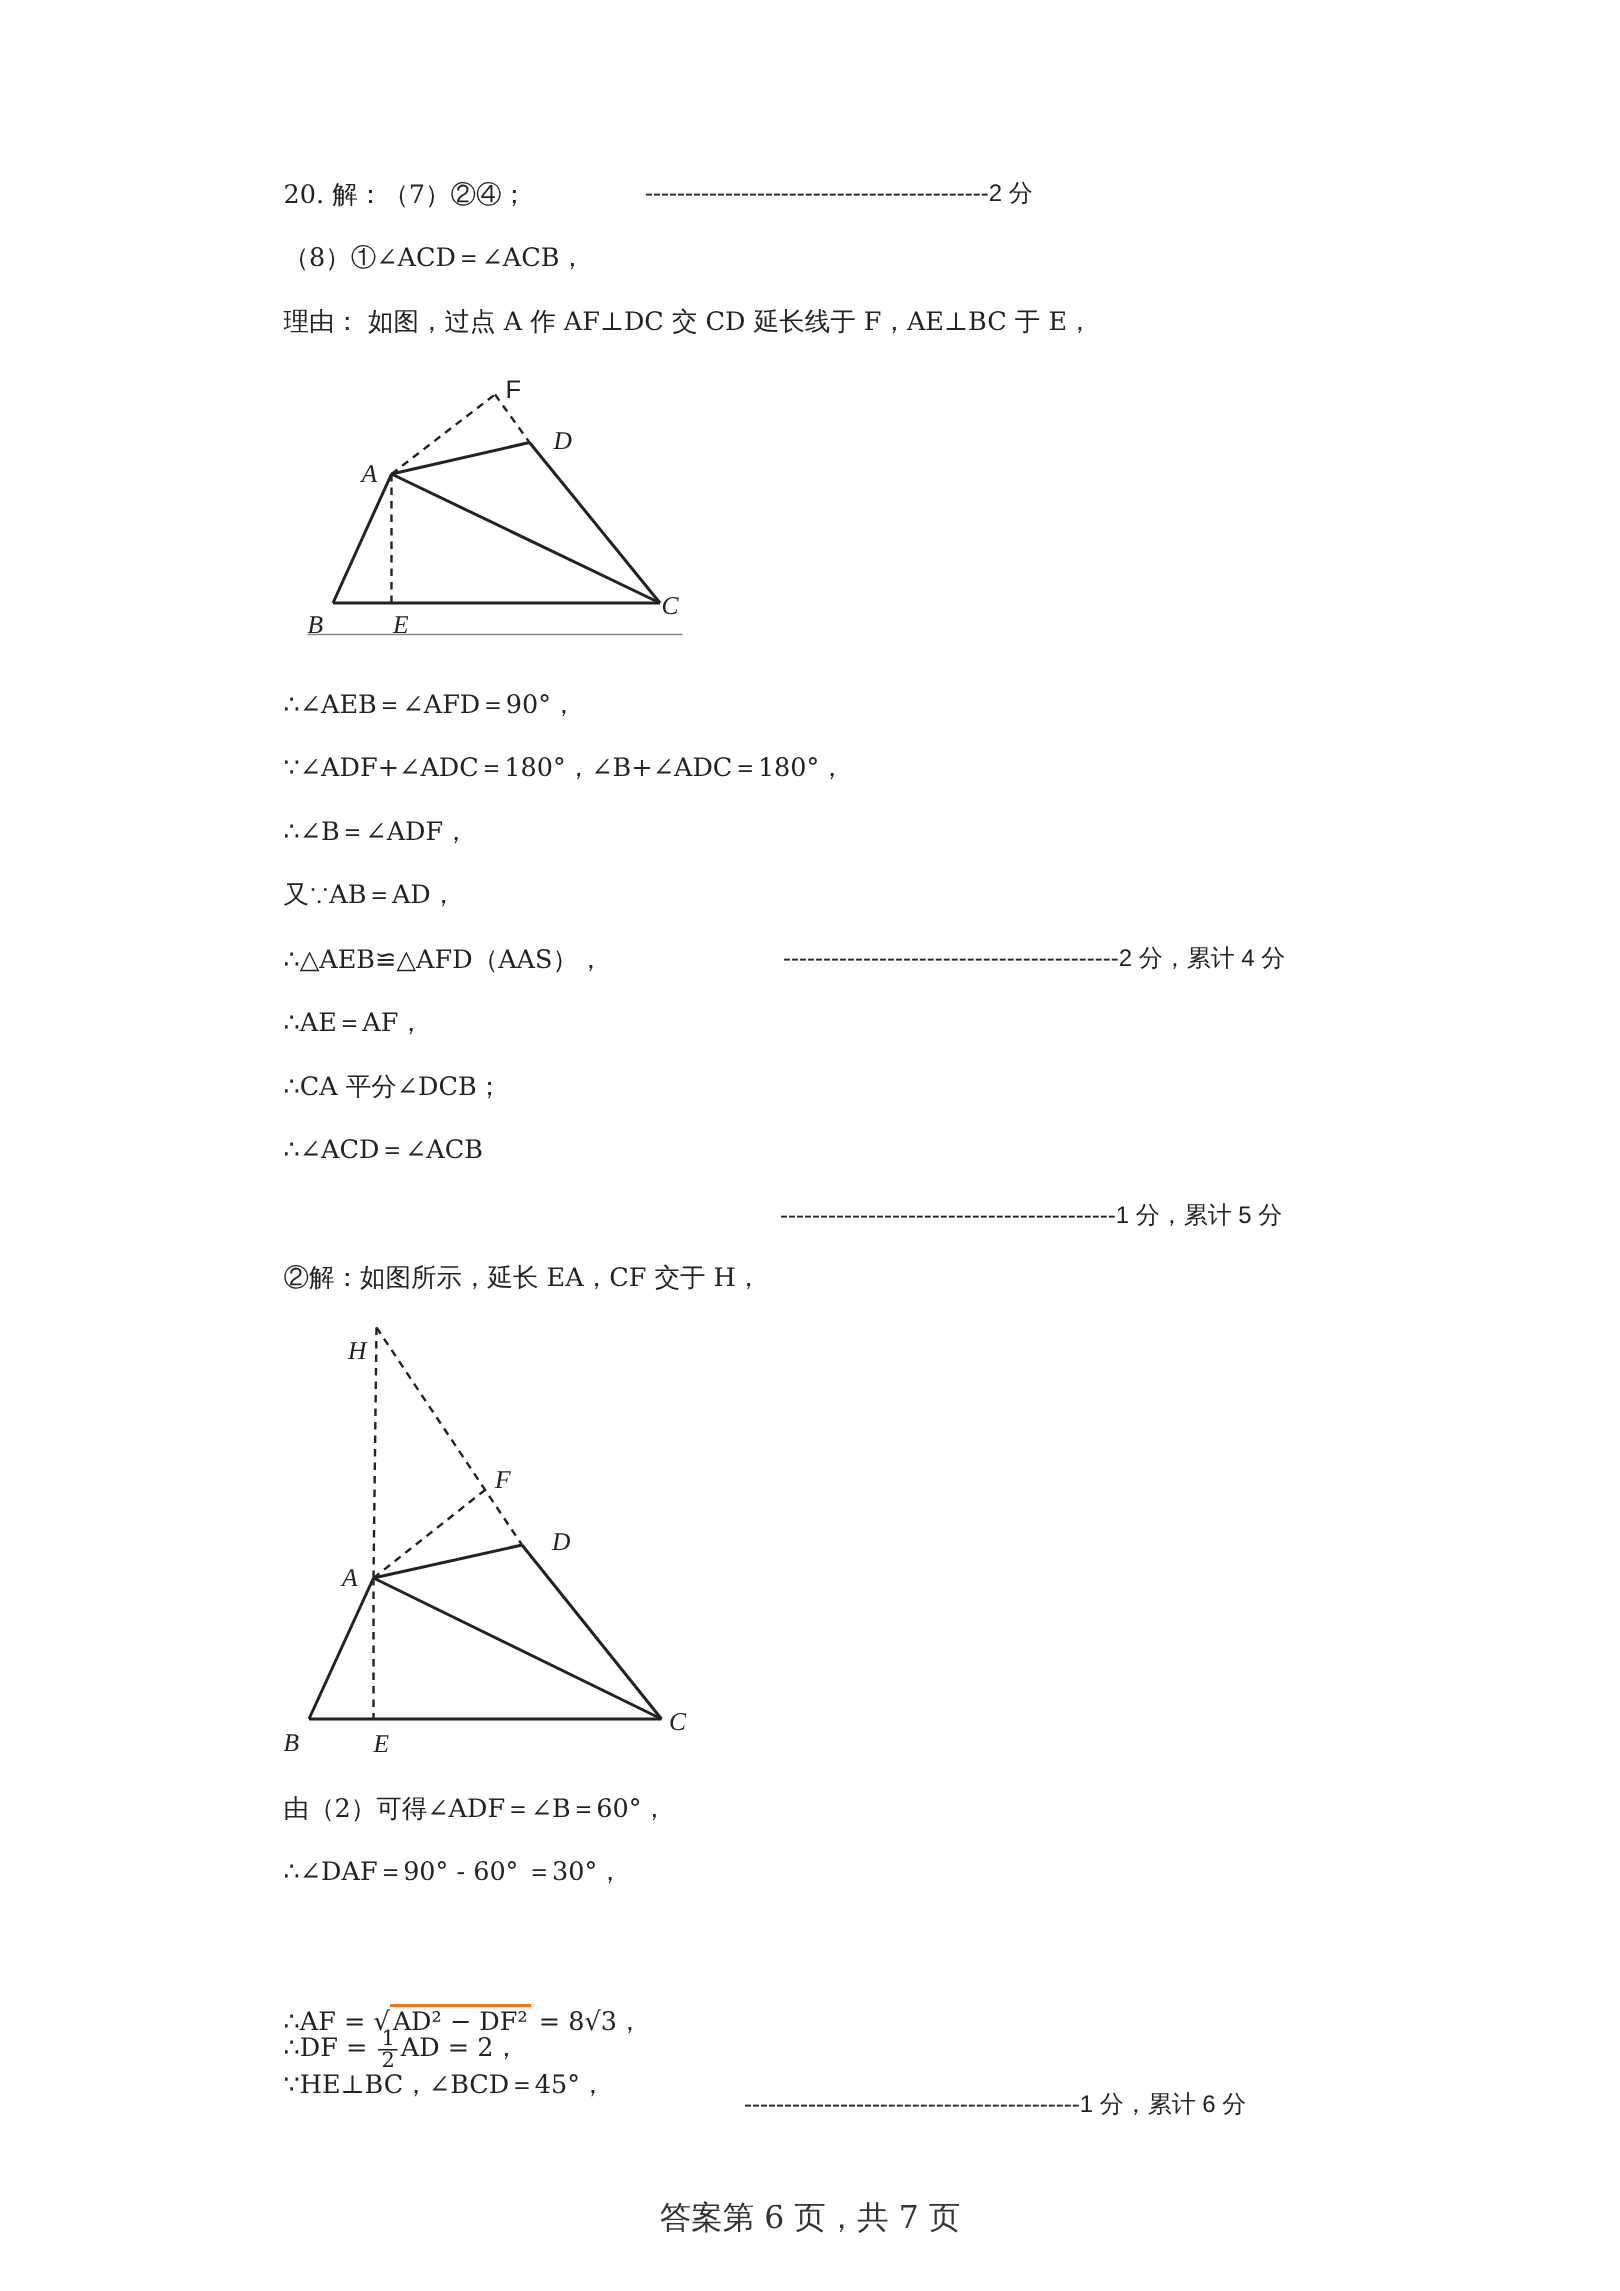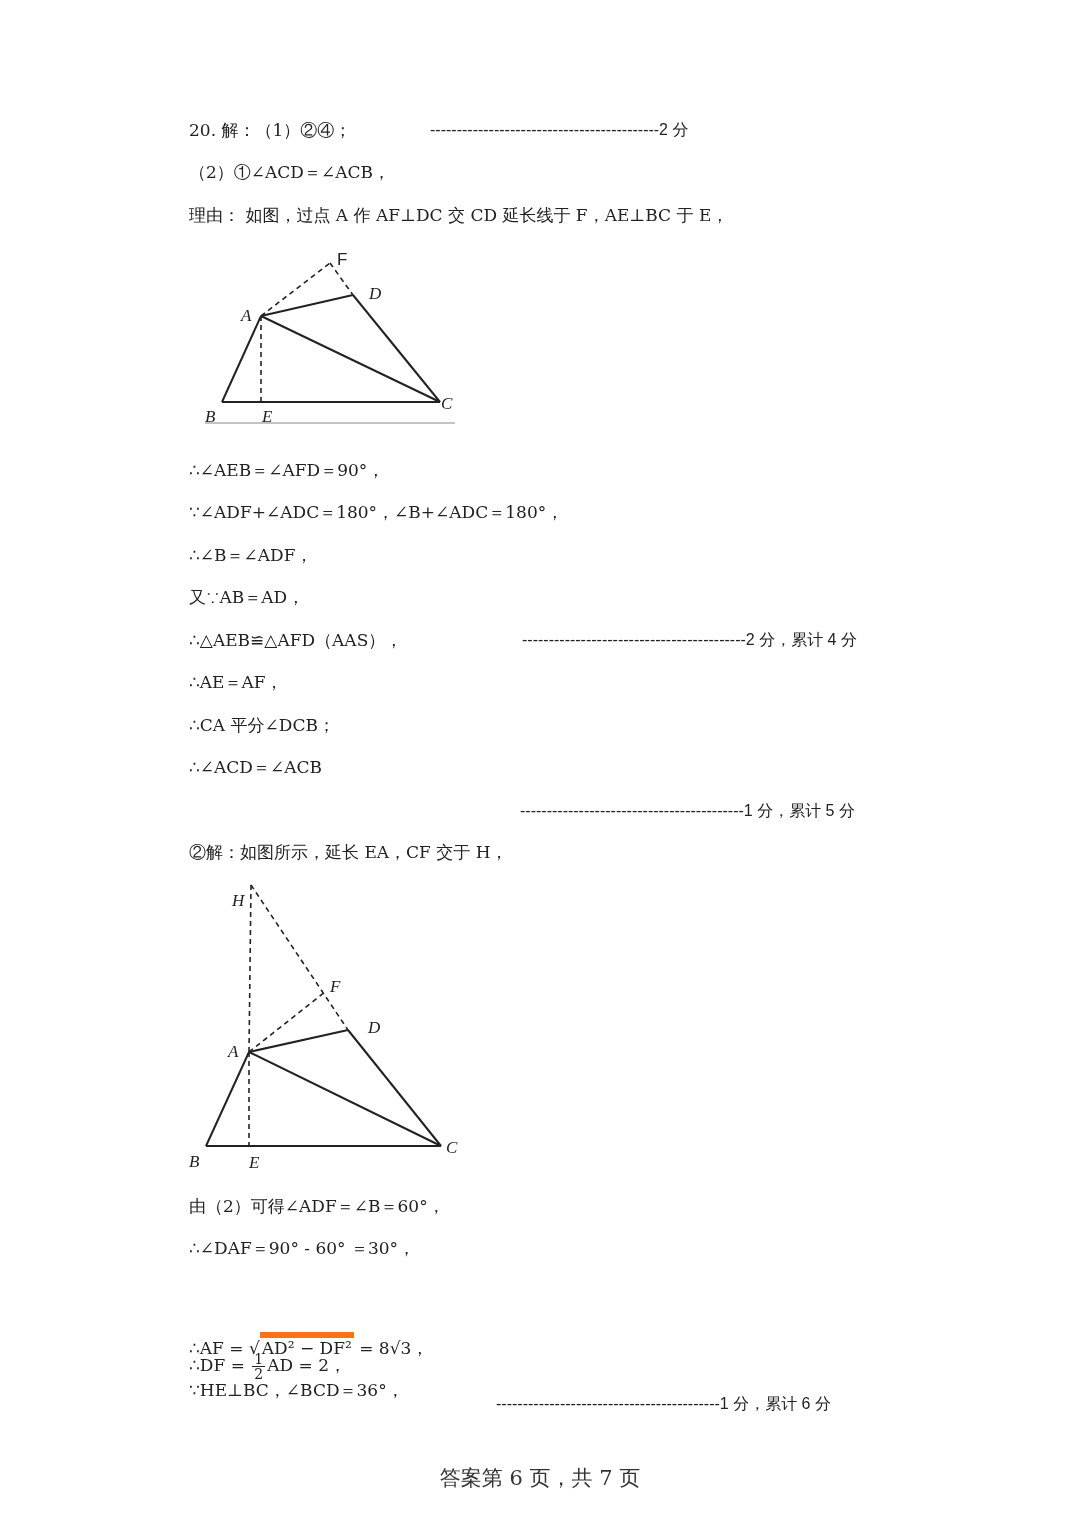--- a/index.html
+++ b/index.html
@@ -7,29 +7,29 @@
          font-family: "DejaVu Serif", "Liberation Serif", serif; color: #222; }
   .line { position: absolute; left: 189px; font-size: 17px; line-height: 24px; white-space: nowrap; }
   .score { position: absolute; font-size: 16px; line-height: 24px; white-space: nowrap;
            font-family: "Liberation Sans", sans-serif; color: #222; }
   .fig { position: absolute; }
   .footer { position: absolute; left: 0; width: 1080px; top: 1464px; text-align: center;
             font-size: 21px; color: #333; }
   .frac { display: inline-block; vertical-align: middle; text-align: center; font-size: 14px; line-height: 14px; margin: 0 2px; }
   .frac span { display: block; }
   .frac .num { border-bottom: 1px solid #222; padding: 0 2px; }
-  .sqrt { border-top: 6px solid #f97316; padding: 0 2px; margin-top: 17px; }
+  .sqrt { border-top: 2px solid #f97316; padding: 0 2px; margin-top: 17px; }
 </style>
 </head>
 <body>
 
-<div class="line" style="top:118px">20. 解：（1）②④；</div>
+<div class="line" style="top:118px">20. 解：（7）②④；</div>
 <div class="score" style="left:430px;top:118px">-------------------------------------------2 分</div>
 
-<div class="line" style="top:160px">（2）①∠ACD＝∠ACB，</div>
+<div class="line" style="top:160px">（8）①∠ACD＝∠ACB，</div>
 <div class="line" style="top:203px">理由：  如图，过点 A 作 AF⊥DC 交 CD 延长线于 F，AE⊥BC 于 E，</div>
 
 <svg class="fig" style="left:195px;top:245px" width="270" height="185" viewBox="0 0 270 185">
   <g stroke="#222" stroke-width="2" fill="none">
     <line x1="27" y1="157" x2="245" y2="157"></line>
     <line x1="27" y1="157" x2="66" y2="71"></line>
     <line x1="66" y1="71" x2="158" y2="50"></line>
     <line x1="158" y1="50" x2="245" y2="157"></line>
     <line x1="66" y1="71" x2="245" y2="157"></line>
   </g>
@@ -89,15 +89,15 @@
 
 <div class="line" style="top:1194px">由（2）可得∠ADF＝∠B＝60°，</div>
 <div class="line" style="top:1236px">∴∠DAF＝90° - 60° ＝30°，</div>
 <div class="line" style="top:1352px">
   <span>∴DF = </span><span class="frac"><span class="num">1</span><span class="den">2</span></span><span>AD = 2，</span>
 </div>
 <div class="line" style="top:1336px">
   <span>∴AF = </span><span>√</span><span class="sqrt">AD² − DF²</span><span> = 8√3，</span>
 </div>
 <div class="score" style="left:496px;top:1392px">------------------------------------------1 分，累计 6 分</div>
-<div class="line" style="top:1378px">∵HE⊥BC，∠BCD＝36°，</div>
+<div class="line" style="top:1378px">∵HE⊥BC，∠BCD＝45°，</div>
 
 <div class="footer">答案第 6 页，共 7 页</div>
 
 </body></html>

